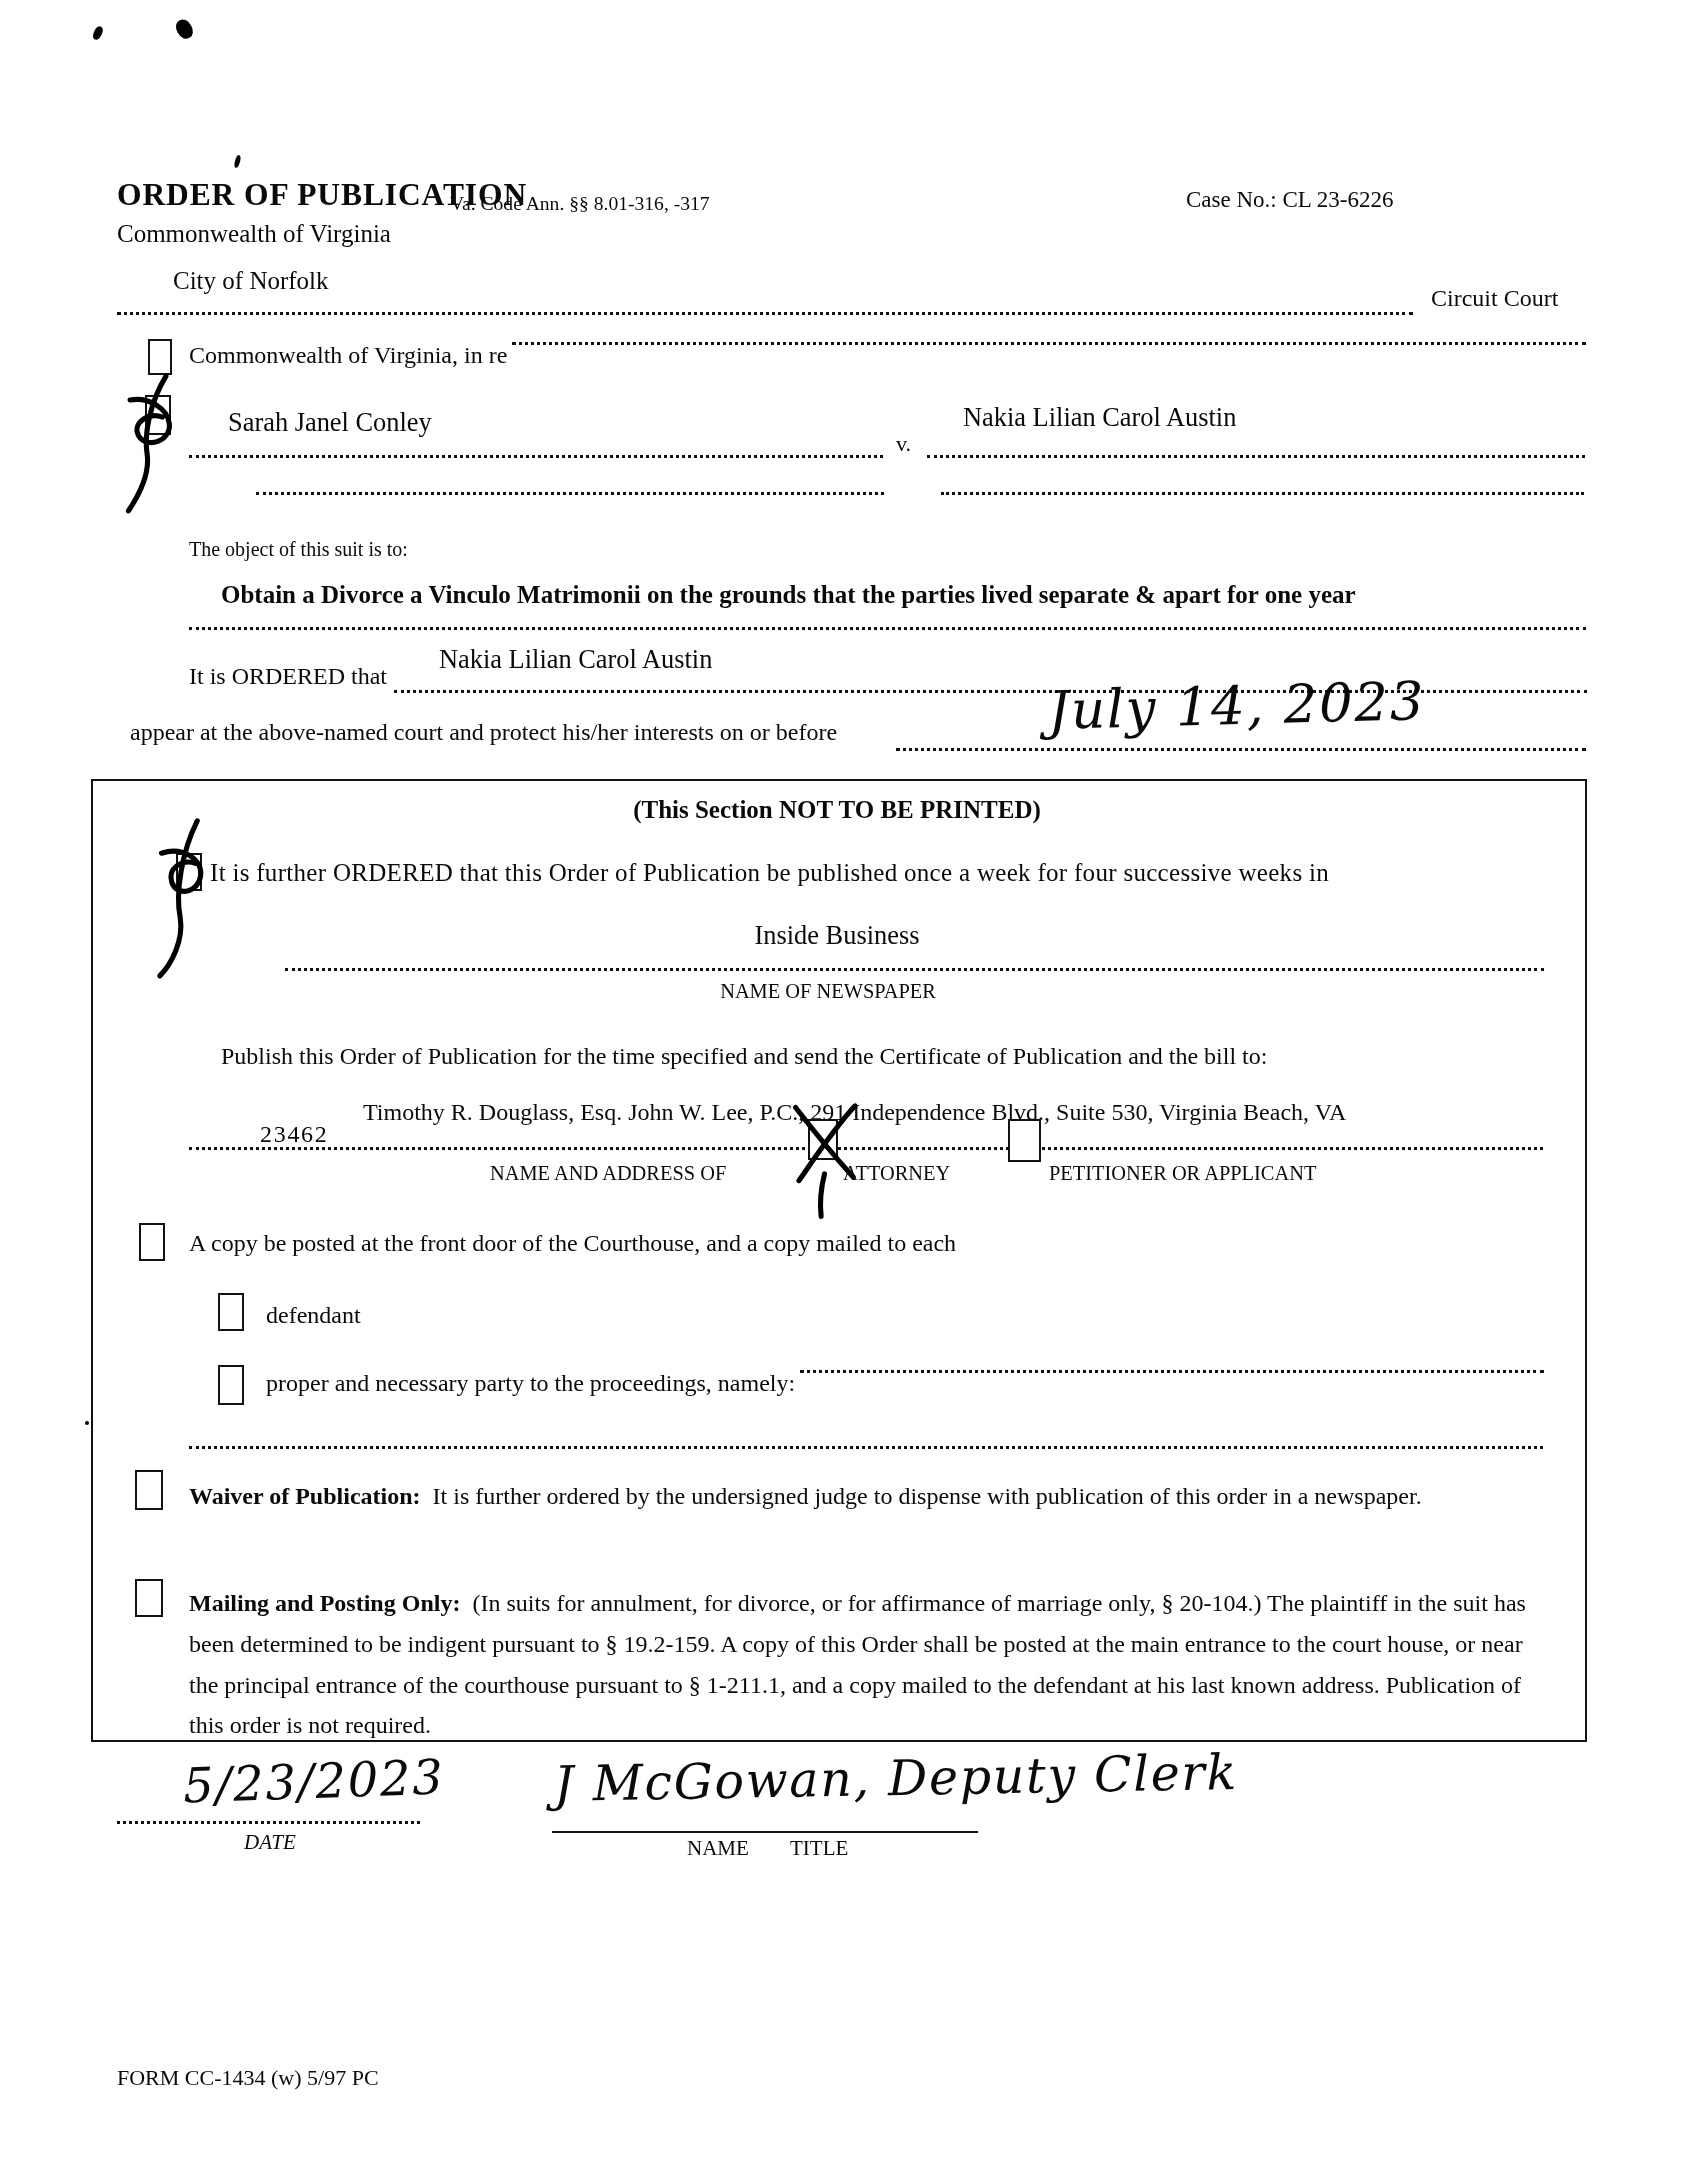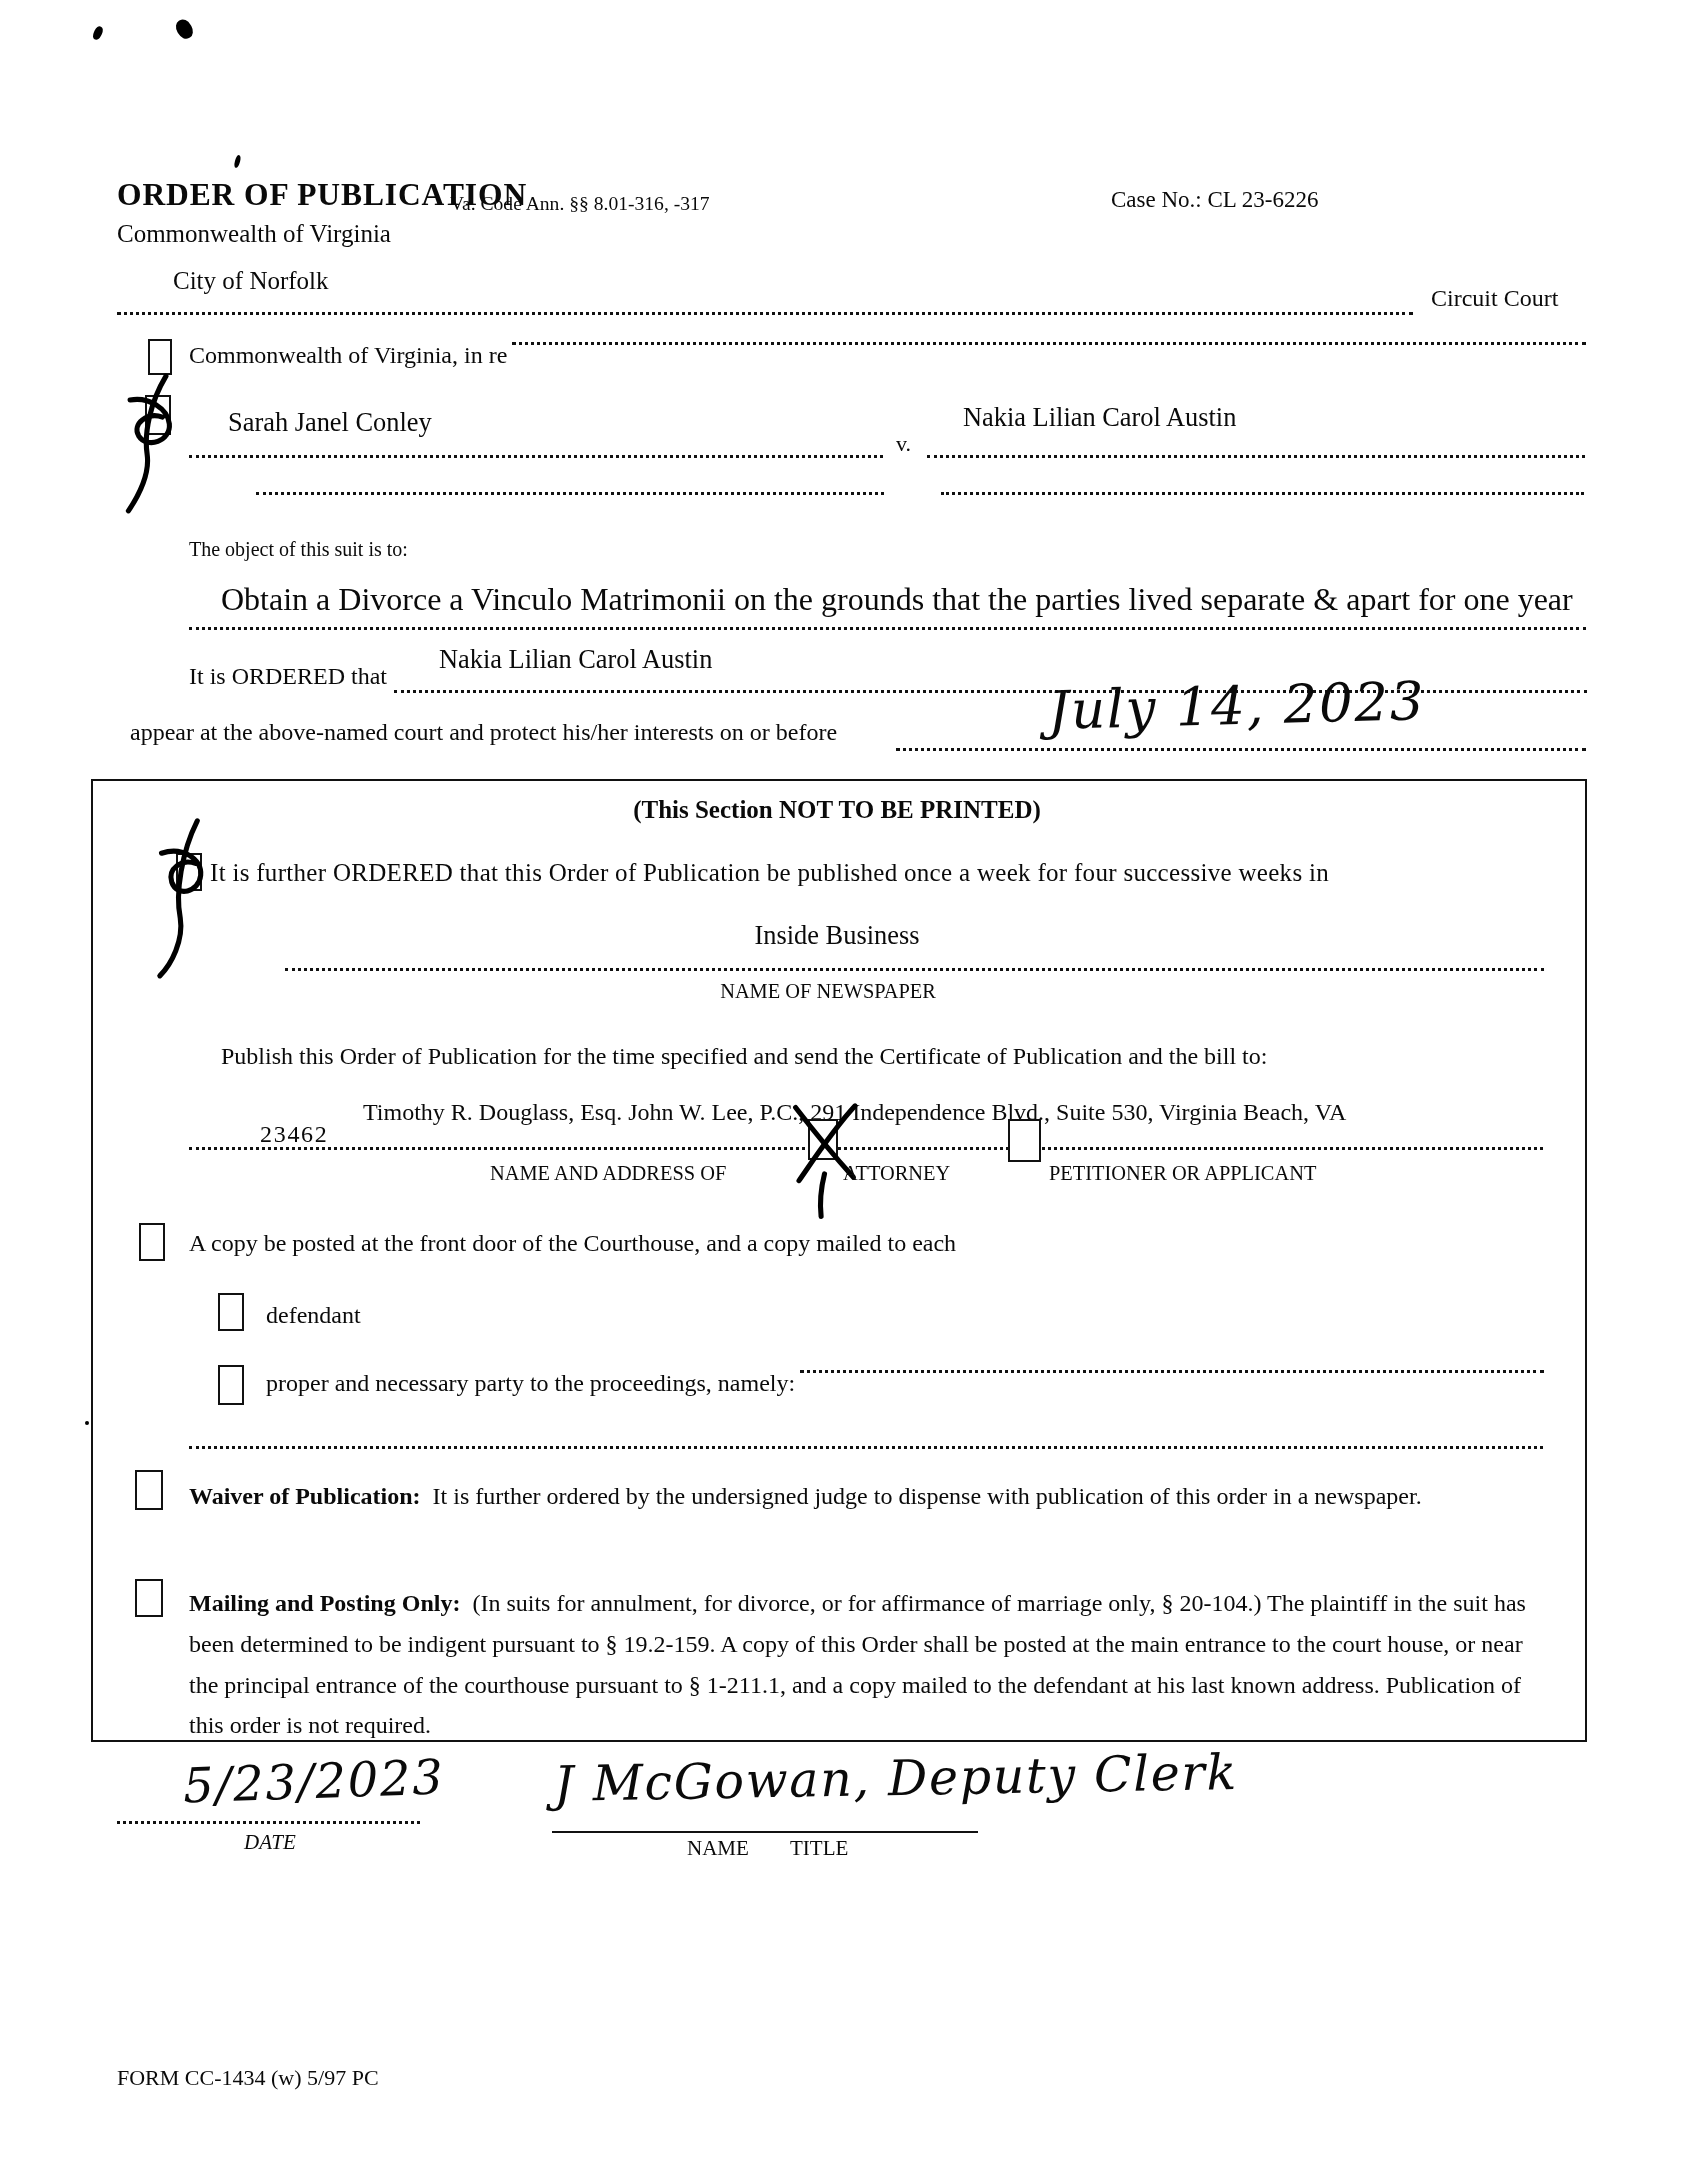--- a/index.html
+++ b/index.html
@@ -23,21 +23,21 @@
 
 <div class="page">
 
   <div class="speck" style="left:94px;top:25.6px;width:7.7px;height:13.6px;transform:rotate(25deg);"></div>
   <div class="speck" style="left:177px;top:19px;width:15.3px;height:20.4px;transform:rotate(-30deg);"></div>
   <div class="speck" style="left:235px;top:155px;width:5.1px;height:12.8px;transform:rotate(15deg);"></div>
   <div class="speck" style="left:85px;top:1421px;width:4.3px;height:4.3px;"></div>
 
   <div class="abs b" style="left:117px;top:177px;font-size:31.5px;letter-spacing:0.9px;">ORDER OF PUBLICATION</div>
   <div class="abs" style="left:450px;top:193px;font-size:19.6px;">Va. Code Ann. §§ 8.01-316, -317</div>
-  <div class="abs" style="left:1111px;top:187px;font-size:23px;">Case No.: CL 23-6226</div>
+  <div class="abs" style="left:1186px;top:187px;font-size:23px;">Case No.: CL 23-6226</div>
   <div class="abs" style="left:117px;top:220px;font-size:25px;">Commonwealth of Virginia</div>
 
   <div class="abs" style="left:173px;top:267px;font-size:25px;">City of Norfolk</div>
   <div class="abs dotline" style="left:117px;top:312px;width:1296px;"></div>
   <div class="abs" style="left:1431px;top:285px;font-size:24px;">Circuit Court</div>
 
   <span class="cb" style="left:148px;top:339px;width:20.4px;height:32px;"></span>
   <div class="abs fillrow" style="left:189px;top:342px;width:1397px;font-size:24px;">
     <span>Commonwealth of Virginia, in re</span>
     <span class="fill"></span>
@@ -51,21 +51,21 @@
   <div class="abs" style="left:228px;top:407px;font-size:26.4px;">Sarah Janel Conley</div>
   <div class="abs dotline" style="left:189px;top:455px;width:694px;"></div>
   <div class="abs" style="left:896px;top:431px;font-size:22px;">v.</div>
   <div class="abs dotline" style="left:927px;top:455px;width:658px;"></div>
   <div class="abs" style="left:963px;top:402px;font-size:26.4px;">Nakia Lilian Carol Austin</div>
 
   <div class="abs dotline" style="left:256px;top:492px;width:628px;"></div>
   <div class="abs dotline" style="left:941px;top:492px;width:643px;"></div>
 
   <div class="abs" style="left:189px;top:538px;font-size:20px;">The object of this suit is to:</div>
-  <div class="abs" style="left:221px;top:581px;font-size:32px;">Obtain a Divorce a Vinculo Matrimonii on the grounds that the parties lived separate &amp; apart for one year</div>
+  <div class="abs" style="left:221px;top:581px;font-size:25px;font-weight:bold;">Obtain a Divorce a Vinculo Matrimonii on the grounds that the parties lived separate &amp; apart for one year</div>
   <div class="abs dotline" style="left:189px;top:627px;width:1397px;"></div>
 
   <div class="abs" style="left:189px;top:663px;font-size:24px;">It is ORDERED that</div>
   <div class="abs dotline" style="left:394px;top:690px;width:1193px;"></div>
   <div class="abs" style="left:439px;top:644px;font-size:26.4px;">Nakia Lilian Carol Austin</div>
 
   <div class="abs" style="left:130px;top:719px;font-size:24px;">appear at the above-named court and protect his/her interests on or before</div>
   <div class="abs dotline" style="left:896px;top:748px;width:690px;"></div>
   <div class="abs hand" style="left:1048px;top:675px;font-size:53px;transform:rotate(-1.5deg);">July 14, 2023</div>
 

